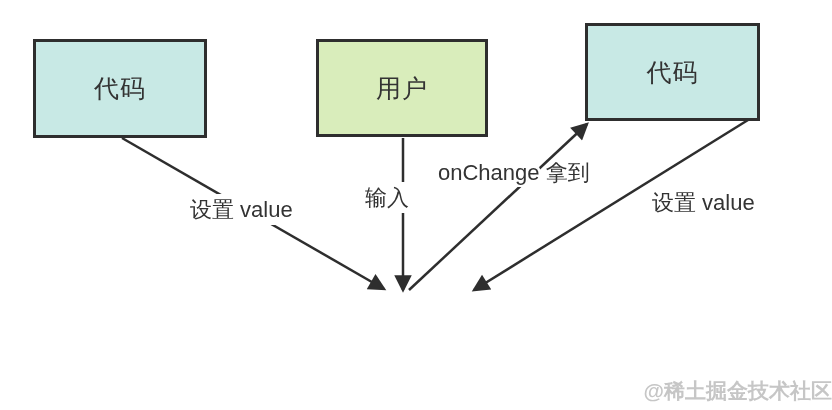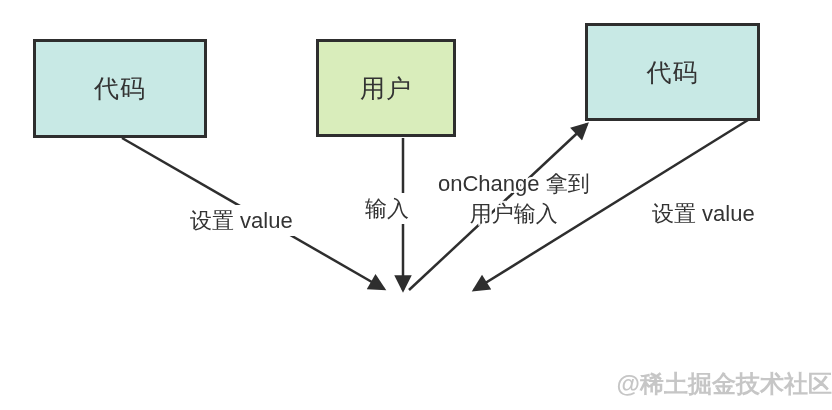--- a/index.html
+++ b/index.html
@@ -29,31 +29,30 @@
     display: flex;
     align-items: center;
     justify-content: center;
     box-sizing: border-box;
     z-index: 2;
     color: #333333;
     font-size: 25px;
     letter-spacing: 1px;
   }
   .box-code-left  { left: 33px;  top: 39px;  width: 174px; height: 99px; background: #c8e9e5; }
-  .box-user       { left: 316px; top: 39px;  width: 140px; height: 98px; background: #d9edbb; }
+  .box-user       { left: 316px; top: 39px;  width: 172px; height: 98px; background: #d9edbb; }
   .box-code-right { left: 585px; top: 23px;  width: 175px; height: 98px; background: #c8e9e5; }
   .box-input-form { left: 297px; top: 291px; width: 235px; height: 84px; background: #f6efcd; font-size: 24px; }
   .edge-label {
     position: absolute;
     z-index: 3;
     color: #333333;
     font-size: 22px;
     white-space: nowrap;
     text-align: center;
-    margin-top: 11px;
   }
   .label-bg {
     background: #ffffff;
     padding: 3px 5px;
   }
   .label-halo {
     text-shadow: -2px -2px 0 #fff, 2px -2px 0 #fff, -2px 2px 0 #fff, 2px 2px 0 #fff,
                  0 -2px 0 #fff, 0 2px 0 #fff, -2px 0 0 #fff, 2px 0 0 #fff;
   }
   .label-set-value-left  { left: 185px; top: 195px; }
@@ -68,23 +67,23 @@
     font-size: 25px;
     font-weight: bold;
     color: #4a4a4a;
     letter-spacing: 1px;
     white-space: nowrap;
     text-shadow: 2px 2px 0 #ffffff, -1px -1px 0 rgba(255,255,255,0.9), 1px -1px 0 rgba(255,255,255,0.6);
   }
   .watermark-secondary {
     position: absolute;
     right: 0px;
-    top: 368px;
+    top: 377px;
     z-index: 4;
-    font-size: 24px;
+    font-size: 21px;
     font-weight: bold;
     color: #c6c6c6;
     white-space: nowrap;
   }
 </style>
 </head>
 <body>
 
 <div class="stage">
 
@@ -118,21 +117,20 @@
   <div class="edge-label label-set-value-left">
     <span class="label-bg">设置 value</span>
   </div>
 
   <div class="edge-label label-input">
     <span class="label-bg">输入</span>
   </div>
 
   <div class="edge-label label-onchange label-halo">
     <div>onChange 拿到</div>
-    <div>用户输入</div>
   </div>
 
   <div class="edge-label label-set-value-right label-halo">
     <span>设置 value</span>
   </div>
 
   <div class="watermark-secondary">@稀土掘金技术社区</div>
 
 
 </div>

